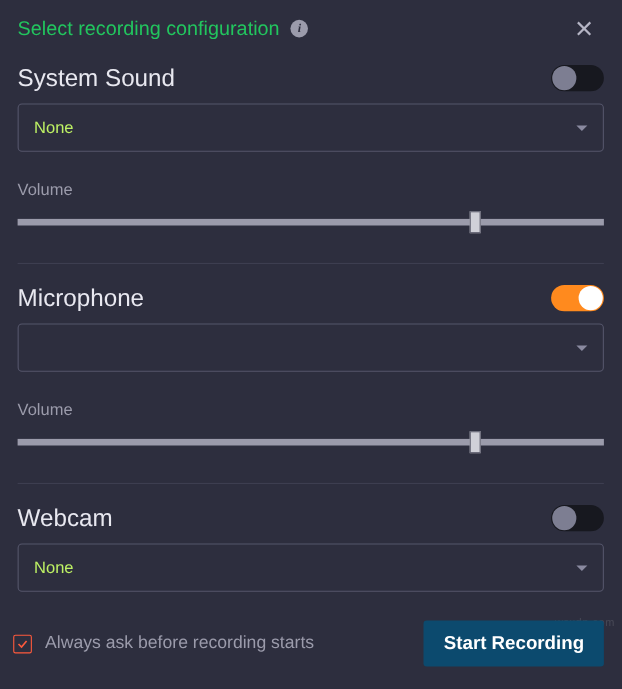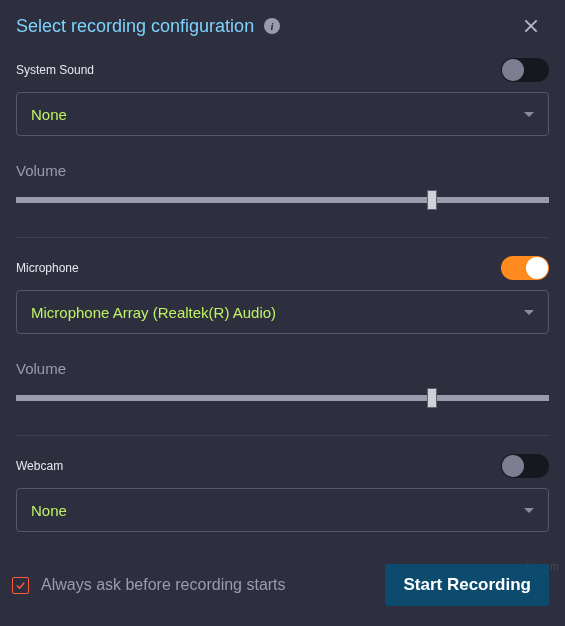--- a/index.html
+++ b/index.html
@@ -12,21 +12,21 @@
     overflow: hidden;
     position: relative;
   }
   .header {
     display: flex;
     align-items: center;
     padding: 14px 16px 8px 16px;
   }
   .header-title {
     font-size: 18px;
-    color: #7dd3fc;
+    color: #22c55e;
     font-weight: 400;
   }
   .info-icon {
     width: 16px; height: 16px;
     border-radius: 50%;
     background: #9b9bab;
     color: #2d2e3e;
     display: inline-flex;
     align-items: center;
     justify-content: center;
@@ -57,21 +57,21 @@
   .section {
     padding: 12px 16px 6px 16px;
   }
   .row {
     display: flex;
     align-items: center;
     justify-content: space-between;
     margin-bottom: 10px;
   }
   .section-label {
-    font-size: 12px;
+    font-size: 22px;
     color: #e8e8f0;
     font-weight: 400;
   }
   .toggle {
     width: 48px; height: 24px;
     border-radius: 12px;
     position: relative;
     cursor: pointer;
   }
   .toggle.off { background: #17181f; }
@@ -213,21 +213,20 @@
 <div class="divider"></div>
 
 <div class="section">
   <div class="row">
     <span class="section-label">Microphone</span>
     <div class="toggle on">
       <div class="toggle-knob"></div>
     </div>
   </div>
   <div class="select">
-    <span>Microphone Array (Realtek(R) Audio)</span>
     <span class="chevron"></span>
   </div>
   <div class="vol-label">Volume</div>
   <div class="slider">
     <div class="slider-track"></div>
     <div class="slider-thumb" id="mic-thumb" style="left: 78%;"></div>
   </div>
 </div>
 
 <div class="divider"></div>

